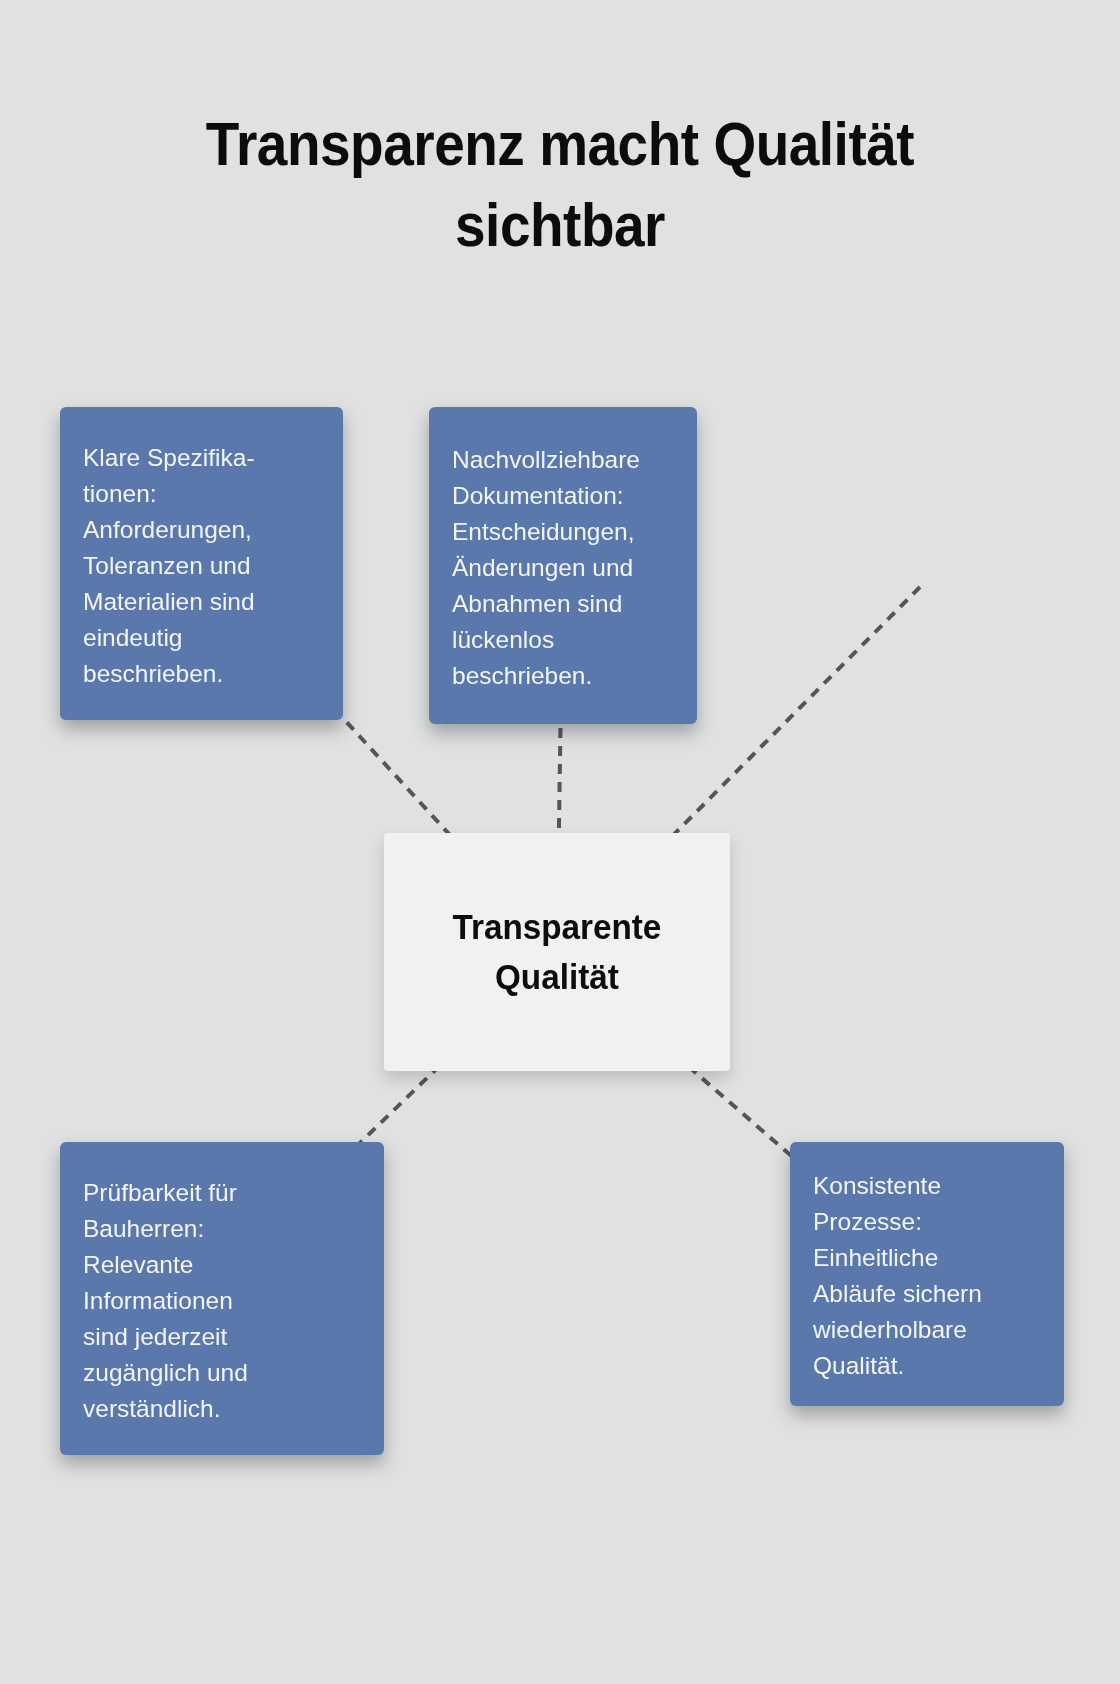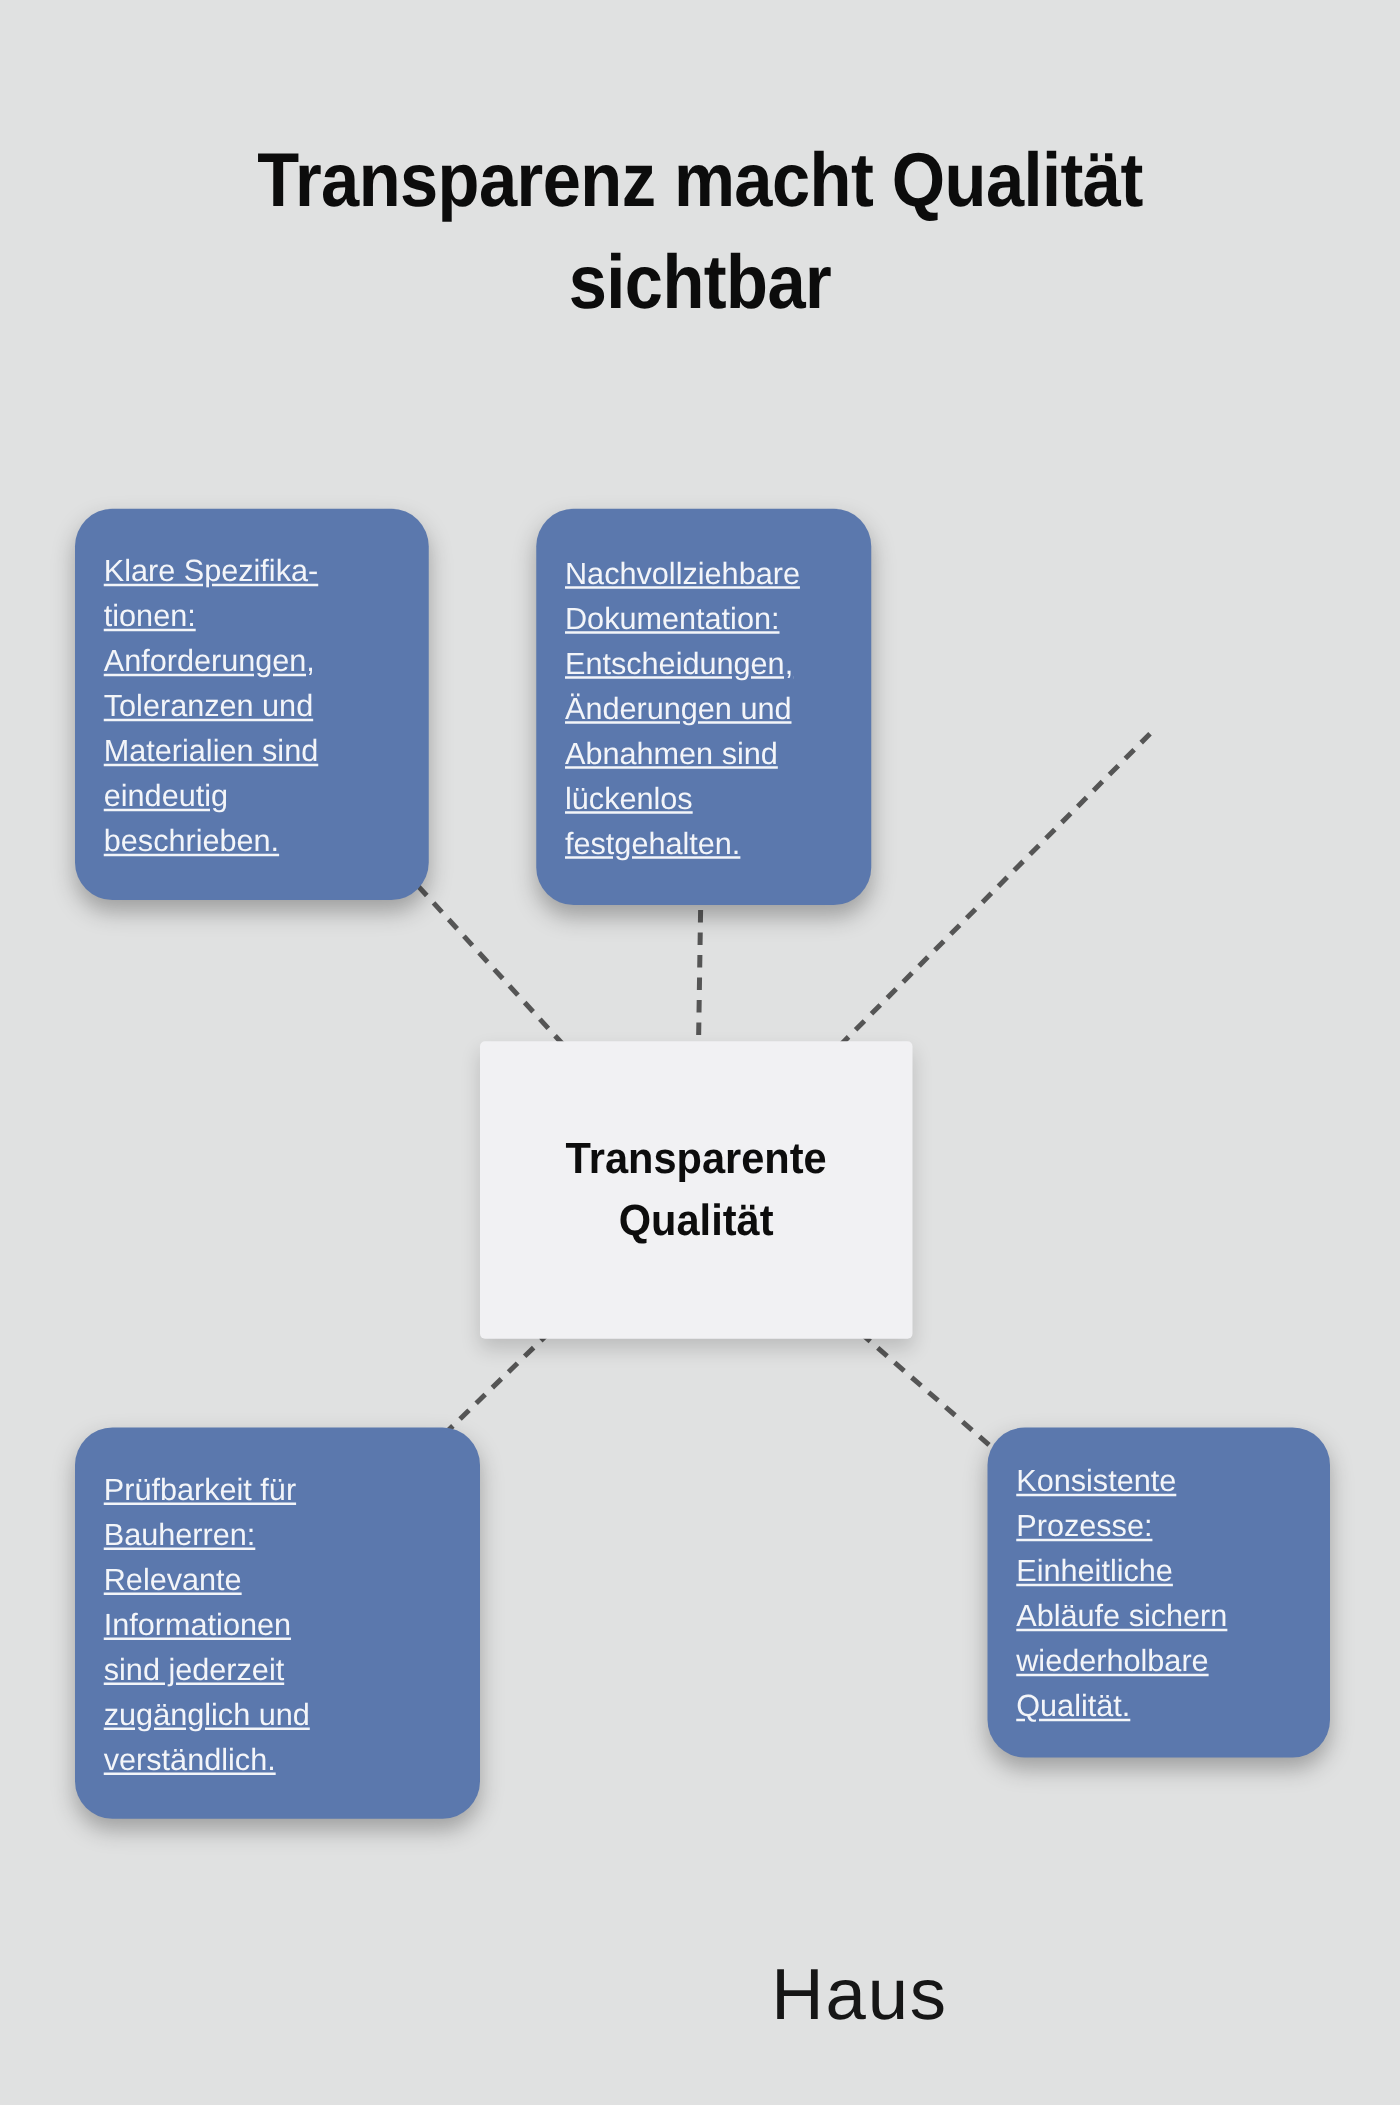--- a/index.html
+++ b/index.html
@@ -54,31 +54,30 @@
   .connectors line {
     stroke: var(--connector);
     stroke-width: 4;
     stroke-dasharray: 10 8;
   }
   
   .node {
     position: absolute;
     background: var(--node-blue);
     color: var(--node-text);
-    border-radius: 30px;
+    border-radius: 6px;
     box-shadow: 0 9px 18px rgba(40, 40, 40, 0.35);
     display: flex;
     flex-direction: column;
     justify-content: center;
     padding: 4px 16px 0 23px;
     font-size: 24.5px;
     line-height: 36px;
     white-space: pre-line;
     z-index: 2;
-    text-decoration: underline;
   }
   .n-spec     { left: 60px;  top: 395px;  width: 283px; height: 313px; }
   .n-doku     { left: 429px; top: 395px;  width: 268px; height: 317px; }
   .n-zert     { left: 780px; top: 395px;  width: 280px; height: 360px; }
   .n-pruef    { left: 60px;  top: 1130px; width: 324px; height: 313px; }
   .n-prozess  { left: 790px; top: 1130px; width: 274px; height: 264px; }
   
   .center-node {
     position: absolute;
     left: 384px;
@@ -156,21 +155,21 @@
 Materialien sind
 eindeutig
 beschrieben.</div>
 
   <div class="node n-doku">Nachvollziehbare
 Dokumentation:
 Entscheidungen,
 Änderungen und
 Abnahmen sind
 lückenlos
-festgehalten.</div>
+beschrieben.</div>
 
 
   <div class="node n-pruef">Prüfbarkeit für
 Bauherren:
 Relevante
 Informationen
 sind jederzeit
 zugänglich und
 verständlich.</div>
 
@@ -179,16 +178,15 @@
 Einheitliche
 Abläufe sichern
 wiederholbare
 Qualität.</div>
 
   <div class="center-node">
     <div class="center-label"><span>Transparente</span><br><span>Qualität</span></div>
   </div>
 
   <div class="logo">
-    <span class="logo-secondary">Haus</span>
   </div>
 
 </div>
 
 </body></html>

